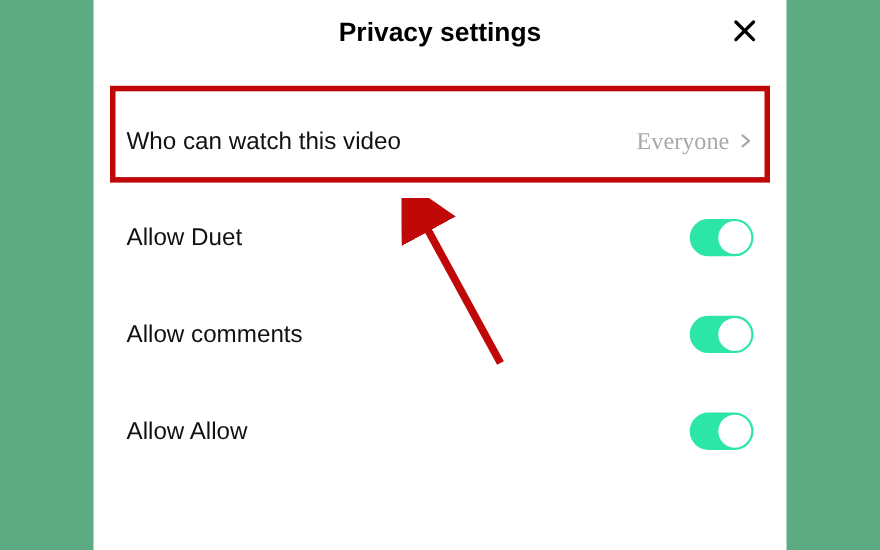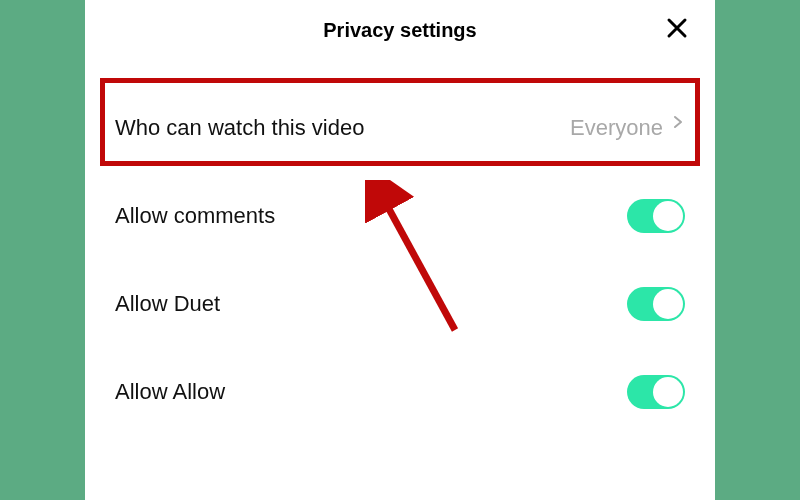--- a/index.html
+++ b/index.html
@@ -20,21 +20,21 @@
     background: #ffffff;
   }
   .header {
     position: relative;
     height: 60px;
     display: flex;
     align-items: center;
     justify-content: center;
   }
   .title {
-    font-size: 20px;
+    font-size: 24px;
     font-weight: 700;
     color: #000;
   }
   .close-btn {
     position: absolute;
     right: 24px;
     top: 50%;
     transform: translateY(-50%);
     width: 28px;
     height: 28px;
@@ -51,22 +51,23 @@
     padding: 0 30px;
     height: 88px;
   }
   .row-label {
     font-size: 22px;
     color: #111;
     font-weight: 400;
   }
   .row-right {
     display: flex;
-    align-items: flex-start;
+    align-items: center;
     gap: 8px;
+    font-family: Liberation Serif, serif;
   }
   .row-value {
     font-size: 22px;
     color: #a8a8a8;
   }
   .chevron {
     width: 14px;
     height: 14px;
   }
   .chevron svg { width: 14px; height: 14px; display: block; }
@@ -126,28 +127,28 @@
       <div class="row-value">Everyone</div>
       <span class="chevron">
         <svg viewBox="0 0 14 14">
             <path d="M4 2 L10 7 L4 12" stroke="#a8a8a8" stroke-width="2" fill="none" stroke-linecap="round" stroke-linejoin="round"></path>
           </svg>
       </span>
     </div>
   </div>
 
   <div class="row">
-    <div class="row-label">Allow comments</div>
+    <div class="row-label">Allow Duet</div>
     <div class="toggle">
       <div class="toggle-knob"></div>
     </div>
   </div>
 
   <div class="row">
-    <div class="row-label">Allow Duet</div>
+    <div class="row-label">Allow comments</div>
     <div class="toggle">
       <div class="toggle-knob"></div>
     </div>
   </div>
 
   <div class="row">
     <div class="row-label">Allow Allow</div>
     <div class="toggle">
       <div class="toggle-knob"></div>
     </div>

